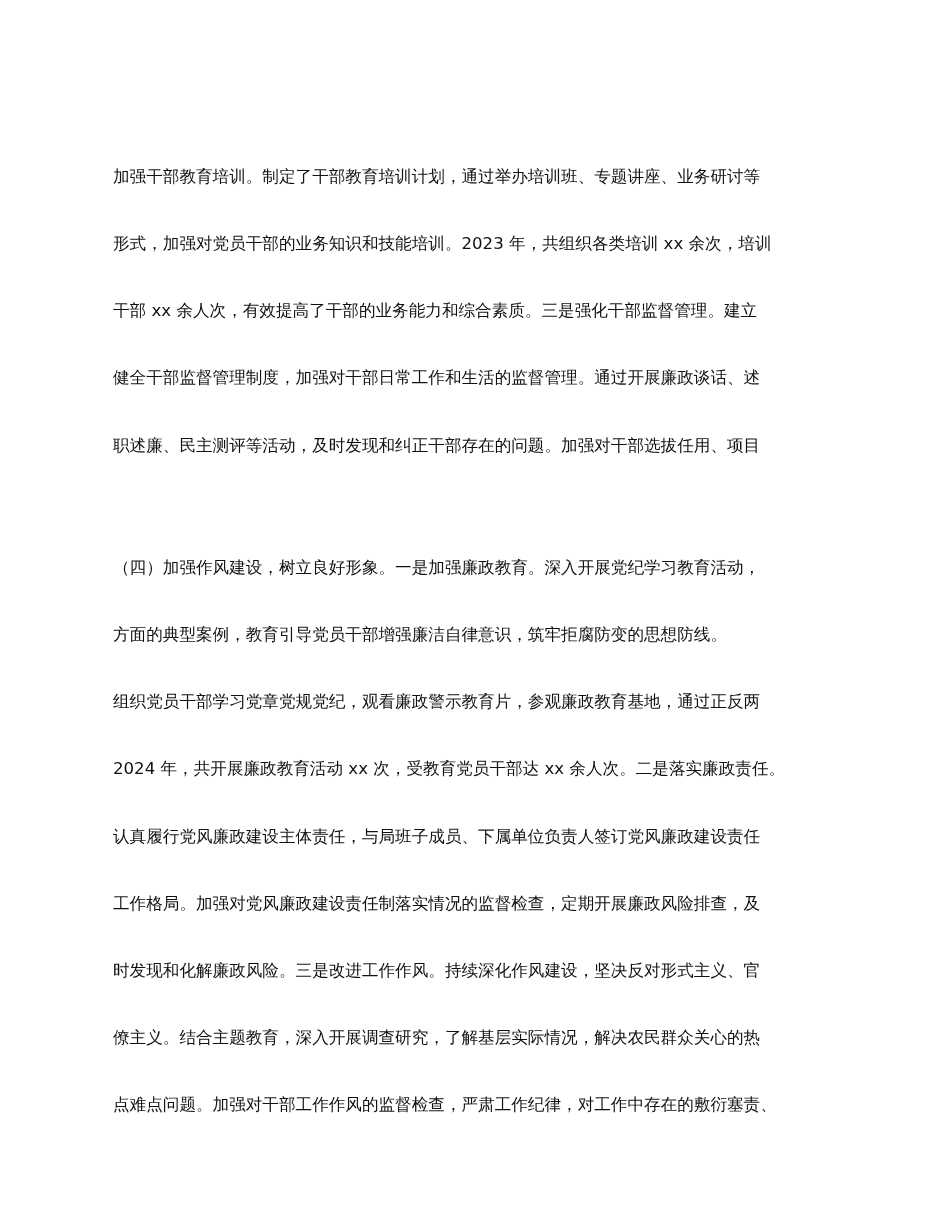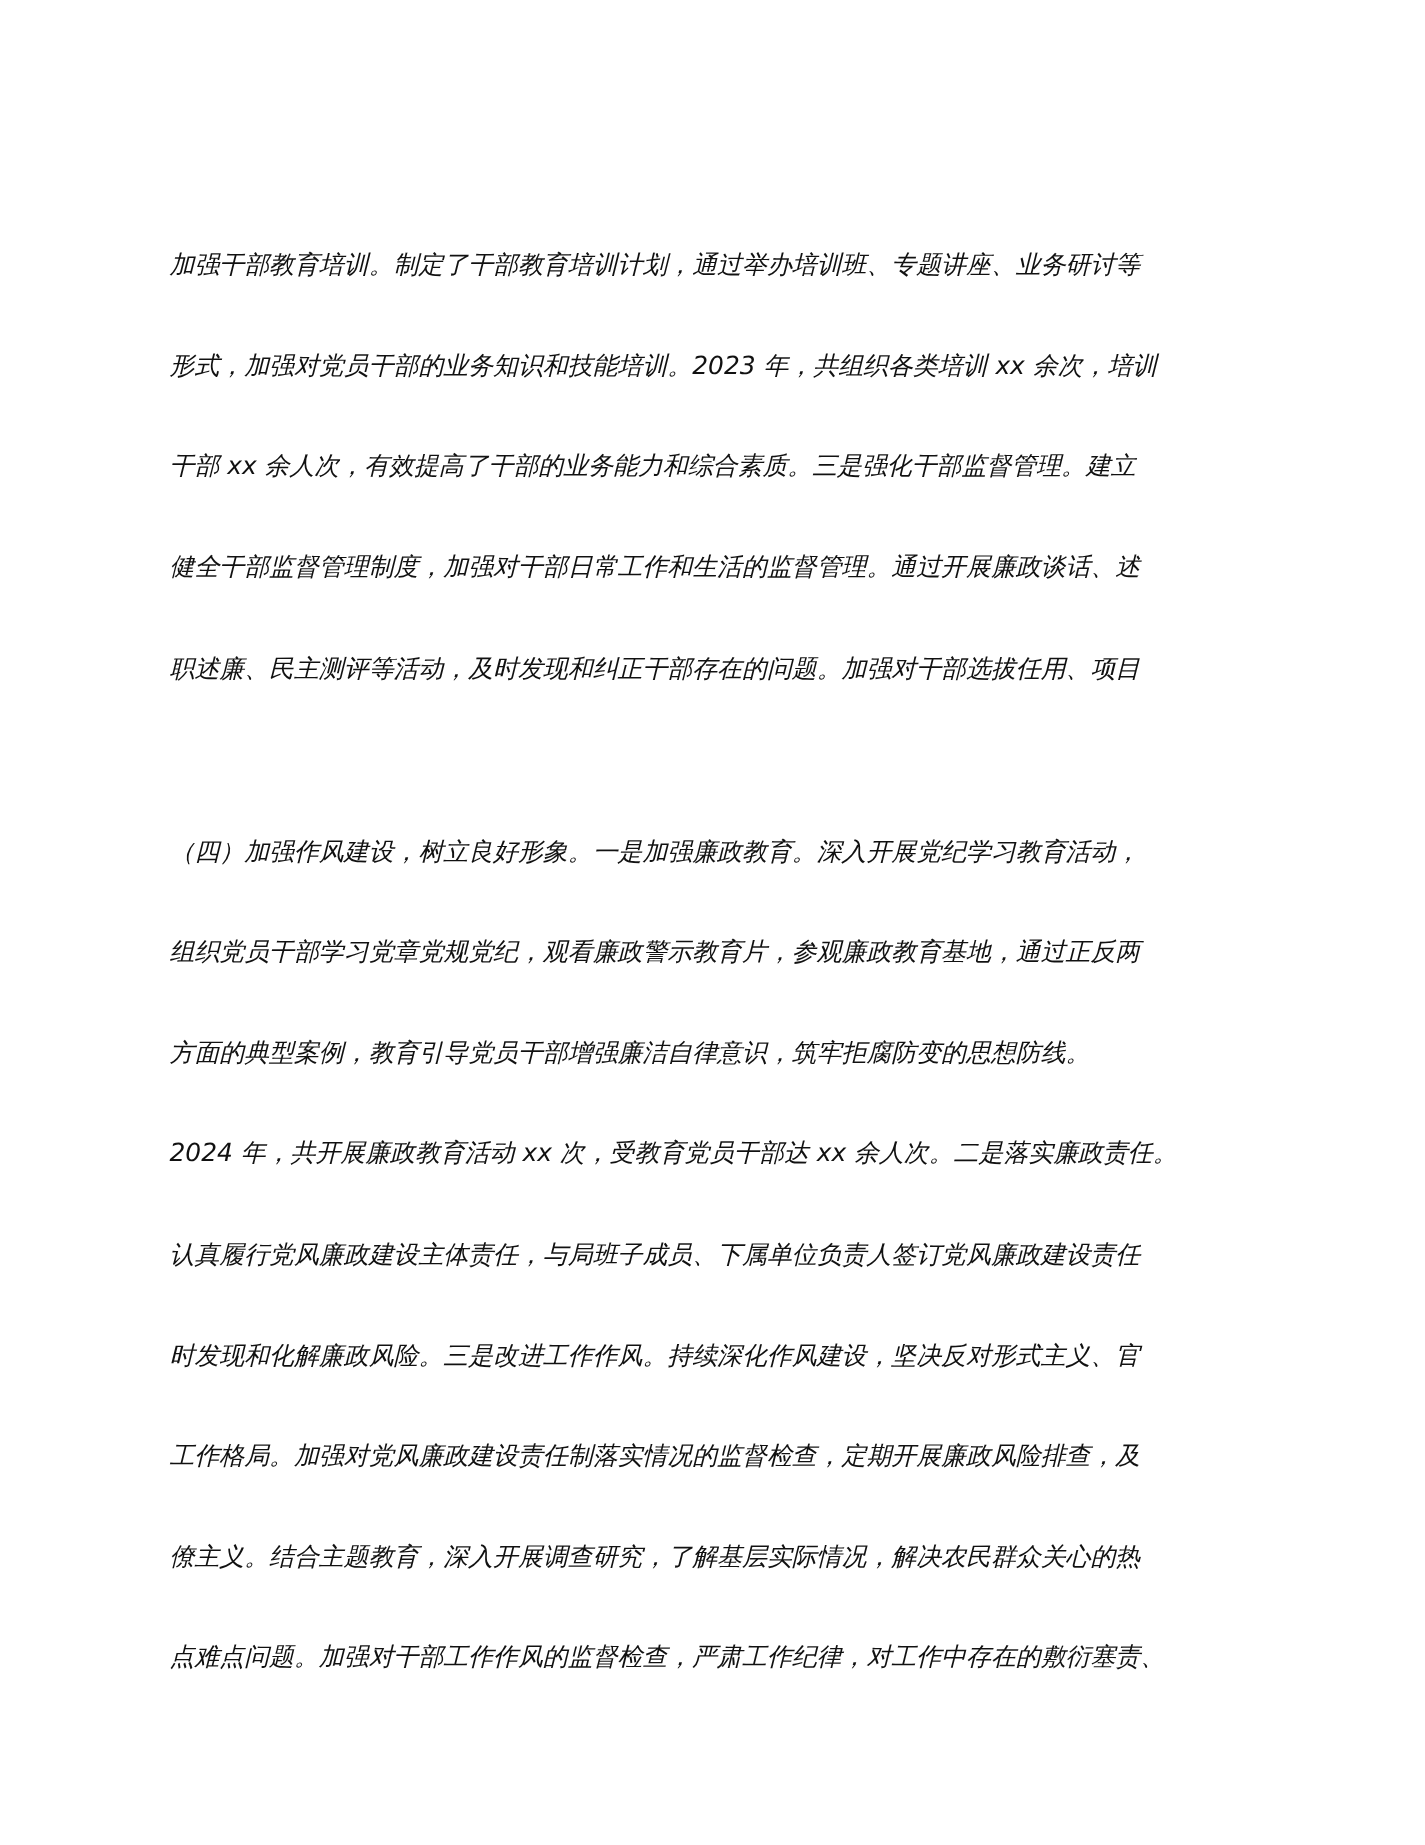--- a/index.html
+++ b/index.html
@@ -8,41 +8,41 @@
     position: absolute;
     left: 113px;
     top: 121px;
     width: 740px;
     font-family: "DejaVu Sans", "Liberation Sans", sans-serif;
     font-size: 16.6px;
     line-height: 22.4px;
     color: #111111;
   }
   .para { margin: 0 0 10px 0; white-space: pre-wrap; }
-  .para .ln { display: block; white-space: nowrap; font-style: italic; }
+  .para .ln { display: block; white-space: nowrap; }
 </style>
 </head>
 <body>
 
 <div class="page">
 
   <div class="para">
     <span class="ln">加强干部教育培训。制定了干部教育培训计划，通过举办培训班、专题讲座、业务研讨等</span>
     <span class="ln">形式，加强对党员干部的业务知识和技能培训。2023 年，共组织各类培训 xx 余次，培训</span>
     <span class="ln">干部 xx 余人次，有效提高了干部的业务能力和综合素质。三是强化干部监督管理。建立</span>
     <span class="ln">健全干部监督管理制度，加强对干部日常工作和生活的监督管理。通过开展廉政谈话、述</span>
     <span class="ln">职述廉、民主测评等活动，及时发现和纠正干部存在的问题。加强对干部选拔任用、项目</span>
   </div>
 
   <div class="para">
     <span class="ln">（四）加强作风建设，树立良好形象。一是加强廉政教育。深入开展党纪学习教育活动，</span>
+    <span class="ln">方面的典型案例，教育引导党员干部增强廉洁自律意识，筑牢拒腐防变的思想防线。</span>
     <span class="ln">组织党员干部学习党章党规党纪，观看廉政警示教育片，参观廉政教育基地，通过正反两</span>
-    <span class="ln">方面的典型案例，教育引导党员干部增强廉洁自律意识，筑牢拒腐防变的思想防线。</span>
     <span class="ln">2024 年，共开展廉政教育活动 xx 次，受教育党员干部达 xx 余人次。二是落实廉政责任。</span>
     <span class="ln">认真履行党风廉政建设主体责任，与局班子成员、下属单位负责人签订党风廉政建设责任</span>
+    <span class="ln">工作格局。加强对党风廉政建设责任制落实情况的监督检查，定期开展廉政风险排查，及</span>
     <span class="ln">时发现和化解廉政风险。三是改进工作作风。持续深化作风建设，坚决反对形式主义、官</span>
-    <span class="ln">工作格局。加强对党风廉政建设责任制落实情况的监督检查，定期开展廉政风险排查，及</span>
     <span class="ln">僚主义。结合主题教育，深入开展调查研究，了解基层实际情况，解决农民群众关心的热</span>
     <span class="ln">点难点问题。加强对干部工作作风的监督检查，严肃工作纪律，对工作中存在的敷衍塞责、</span>
     
   </div>
 
 </div>
 
 </body></html>

